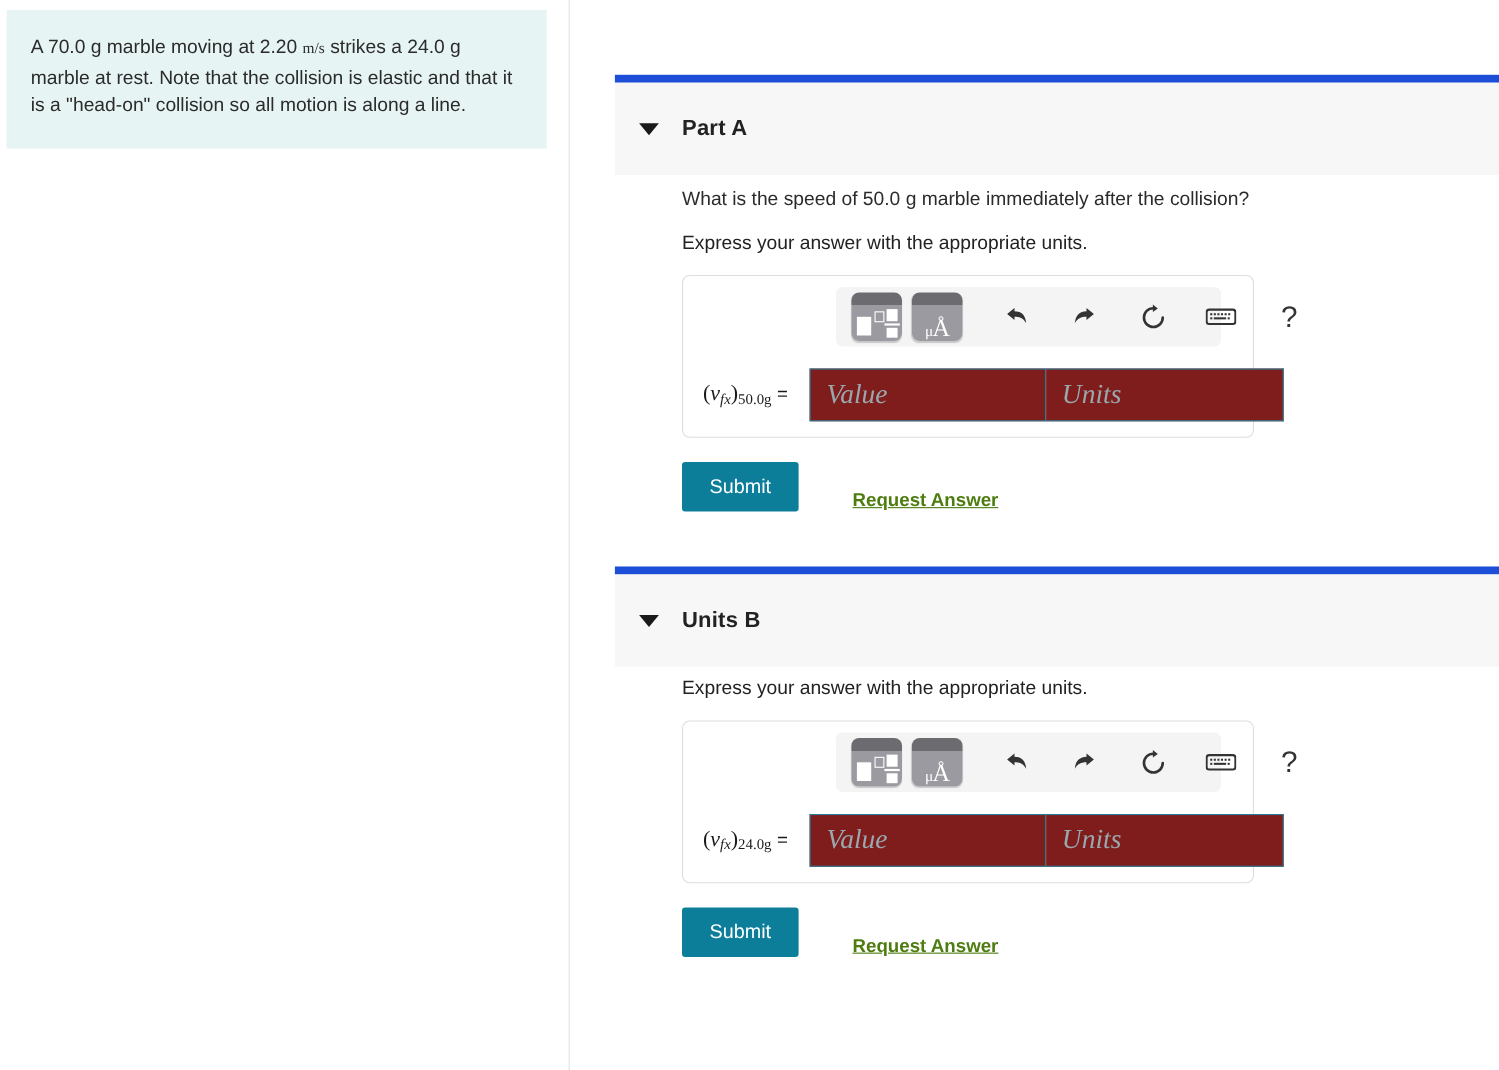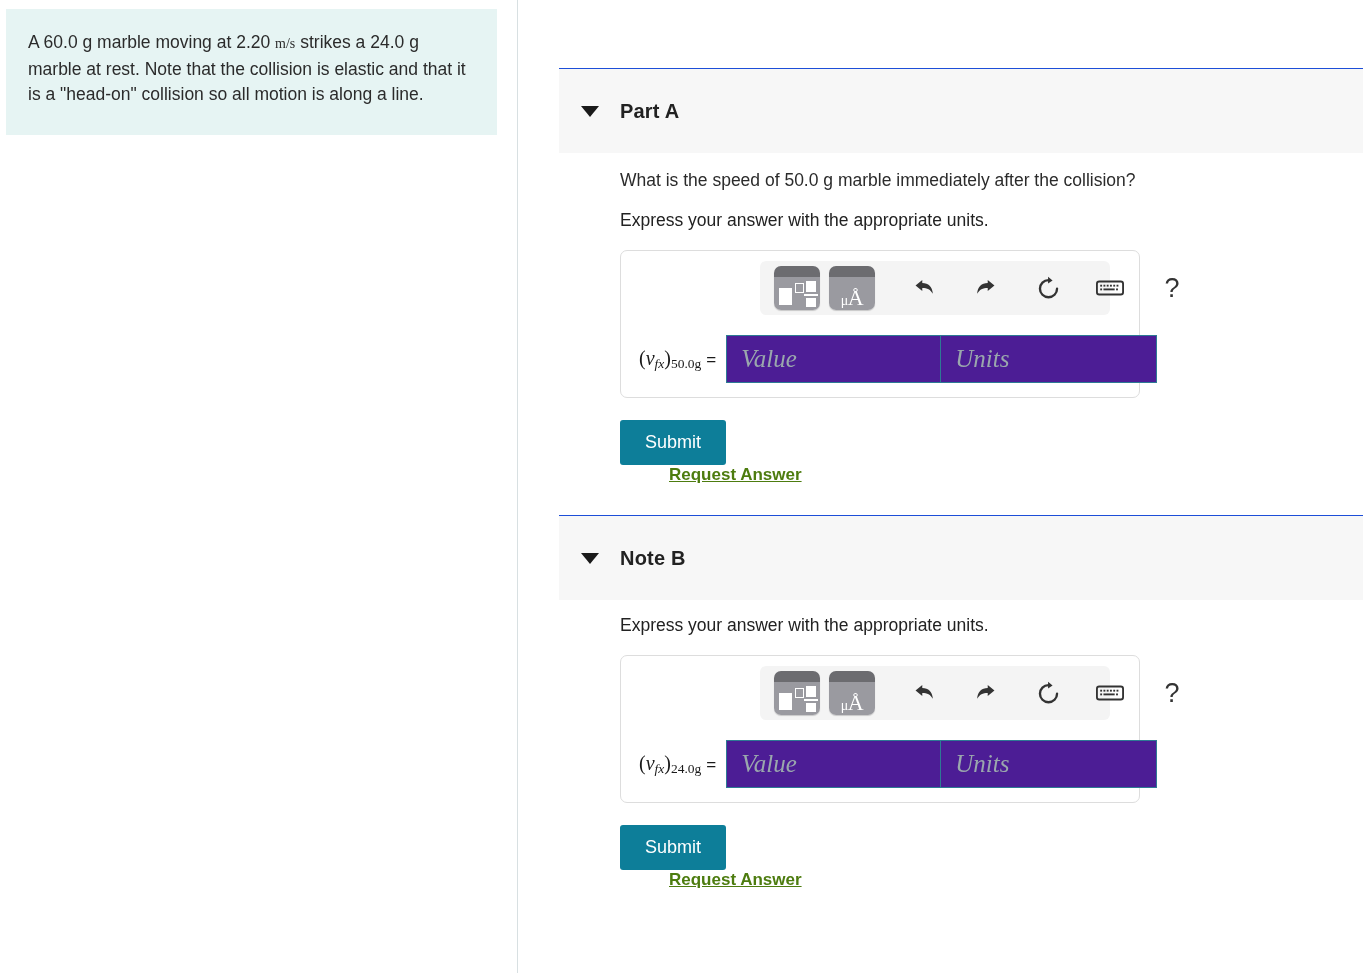--- a/index.html
+++ b/index.html
@@ -58,21 +58,21 @@
     font-size: 14px;
   }
 
   
   .part-header {
     position: absolute;
     left: 41px;
     width: 804px;
     height: 84px;
     background: #f7f7f7;
-    border-top: 1px solid #1d4ed8;
+    border-top: 7px solid #1d4ed8;
     display: flex;
     align-items: center;
     text-align: center;
   }
   .part-caret {
     margin-left: 22px;
     margin-right: 21px;
     width: 0;
     height: 0;
     border-left: 9px solid transparent;
@@ -179,53 +179,52 @@
     display: flex;
     align-items: center;
     margin-top: 20px;
     padding-left: 6px;
   }
   .var-label {
     font-family: "Liberation Serif", serif;
     font-size: 20px;
     color: #1a1a1a;
     white-space: nowrap;
-    margin-right: 10px;
+    margin-right: 20px;
   }
   .var-label i { font-style: italic; }
   .var-label sub {
     font-size: 13.5px;
     font-style: normal;
     vertical-align: -3px;
   }
   .var-label sub i { font-style: italic; }
   .eq-sign { margin-left: 5px; font-family: "Liberation Sans", sans-serif; font-size: 17px; }
 
   .field {
     height: 48px;
     box-sizing: border-box;
     border: 1px solid #2d7a94;
-    background: #4c1d95;
+    background: #7f1d1d;
     font-family: "Liberation Serif", serif;
     font-style: italic;
     font-size: 25px;
     color: #9aa7ad;
     padding: 0 14px;
     outline: none;
   }
   .field-value { width: 215px; }
   .field-units { width: 216px; border-left: none; }
   .field::placeholder { color: #9aa7ad; opacity: 1; }
 
   
   .actions {
     display: flex;
-    align-items: flex-start;
+    align-items: flex-end;
     margin-top: 22px;
-    flex-direction: column;
   }
   .submit-btn {
     background: #0d7e99;
     color: #ffffff;
     border: none;
     border-radius: 3px;
     font-family: "Liberation Sans", sans-serif;
     font-size: 18px;
     padding: 12px 25px;
     cursor: pointer;
@@ -240,21 +239,21 @@
   }
 </style>
 </head>
 <body>
 
 <div class="page">
 
   <div class="left-pane">
     <div class="problem-card">
       <div class="problem-text">
-        <span>A 60.0 g marble moving at 2.20 </span><span class="mathrm">m/s</span><span> strikes a 24.0 g marble at rest. Note that the collision is elastic and that it is a "head-on" collision so all motion is along a line.</span>
+        <span>A 70.0 g marble moving at 2.20 </span><span class="mathrm">m/s</span><span> strikes a 24.0 g marble at rest. Note that the collision is elastic and that it is a "head-on" collision so all motion is along a line.</span>
       </div>
     </div>
   </div>
 
   <div class="right-pane">
 
     <div class="part-header" style="top:68px;">
       <div class="part-caret"></div>
       <div class="part-title">Part A</div>
     </div>
@@ -327,21 +326,21 @@
       </div>
 
       <div class="actions">
         <button class="submit-btn">Submit</button>
         <a class="request-link">Request Answer</a>
       </div>
     </div>
 
     <div class="part-header" style="top:515px;">
       <div class="part-caret"></div>
-      <div class="part-title">Note B</div>
+      <div class="part-title">Units B</div>
     </div>
 
     <div class="part-body" style="top:615px;">
       <div class="instruction-text">Express your answer with the appropriate units.</div>
 
       <div class="answer-box">
         <div class="toolbar">
 
           <button class="tool-btn">
             <span class="glyph-tpl tpl-big"></span>

